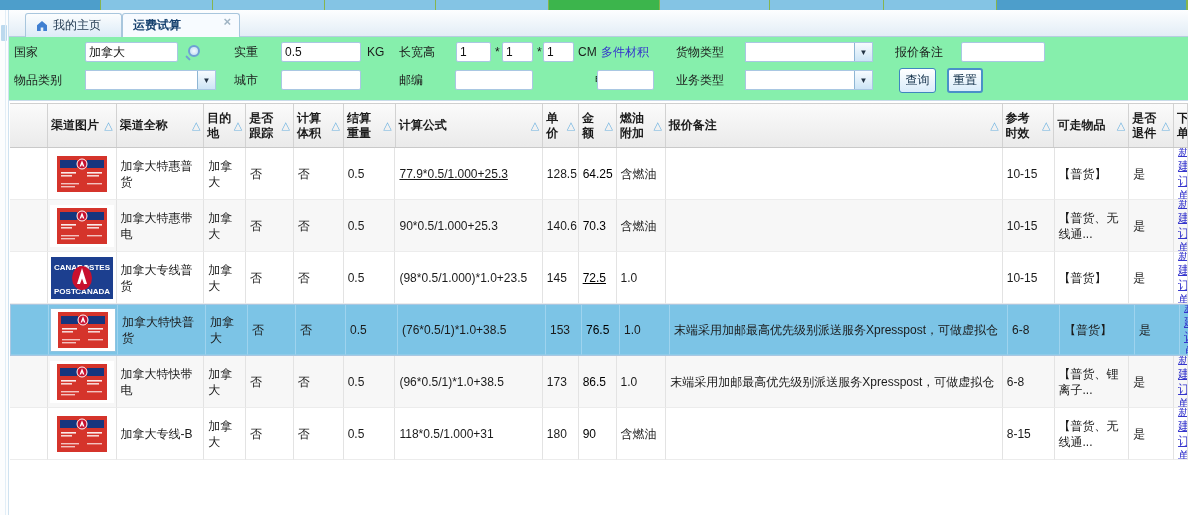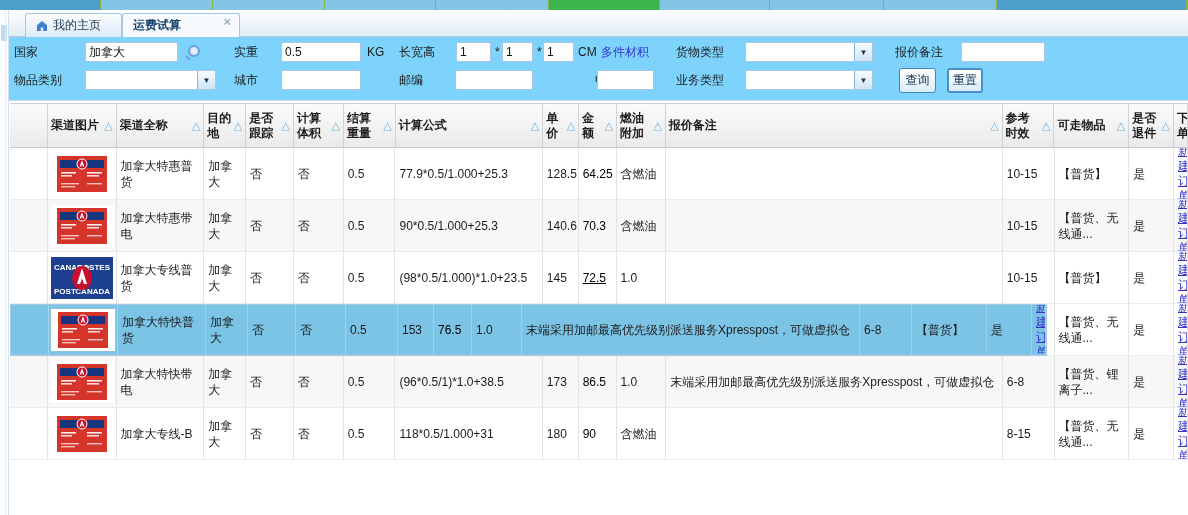--- a/index.html
+++ b/index.html
@@ -19,21 +19,21 @@
   .tab.home{left:25px;width:97px;color:#223a52;}
   .tab.active{left:122px;width:118px;background:#f7fbff;font-weight:bold;color:#15406e;}
   .tab .close{position:absolute;right:8px;top:1px;color:#9fb4c4;font-weight:bold;font-size:13px;line-height:13px;}
 
   
   .lstrip{position:absolute;left:0;top:10px;width:9px;height:505px;background:#fcfdfe;border-right:1px solid #cfe2f0;box-sizing:border-box;}
   .lstrip::after{content:"";position:absolute;right:2px;top:0;bottom:0;width:1px;background:#e2eef7;}
   .lstrip .handle{position:absolute;left:1px;top:15px;width:6px;height:16px;background:#bcd9ee;border-radius:1px;}
 
   
-  .form{position:absolute;left:9px;top:37px;width:1179px;height:64px;background:#7dd3fc;
+  .form{position:absolute;left:9px;top:37px;width:1179px;height:64px;background:#86efac;
         border-bottom:1px solid #c9dbe9;box-sizing:border-box;}
   .form .lbl{position:absolute;line-height:20px;white-space:nowrap;}
   .inp{position:absolute;height:20px;box-sizing:border-box;border:1px solid #a9c7e2;border-radius:2px;
        background:#fff;padding:0 3px;font:inherit;color:#111;}
   .sel{position:absolute;height:20px;box-sizing:border-box;border:1px solid #a9c7e2;background:#fff;
        display:flex;align-items:stretch;cursor:pointer;}
   .sel .val{flex:1;padding:18px 4px 0;overflow:hidden;white-space:nowrap;line-height:18px;text-align:center;}
   .sel .dd{width:17px;border-left:1px solid #8fb6d4;background:linear-gradient(#f7fbfe,#cde5f6);
            display:flex;align-items:center;justify-content:center;font-size:8px;color:#234;}
   .btn{position:absolute;height:25px;box-sizing:border-box;border:1px solid #3f86bf;border-radius:3px;
@@ -232,21 +232,21 @@
                 <rect x="4" y="30" width="14" height="1.4" fill="#fff" opacity=".7"></rect>
 <rect x="30" y="27" width="15" height="1.4" fill="#fff" opacity=".7"></rect>
               </svg>
             </span>
           </div>
           <div class="td channel-name" style="width: 88px;">加拿大特惠普货</div>
           <div class="td destination" style="width: 42px;">加拿大</div>
           <div class="td tracked" style="width: 48px;">否</div>
           <div class="td calc-volume" style="width: 50px;">否</div>
           <div class="td settle-weight" style="width: 52px;">0.5</div>
-          <div class="td formula" style="width: 148px;">77.9*0.5/1.000+25.3</div>
+          <div class="td formula" style="width: 148px; text-decoration: underline;">77.9*0.5/1.000+25.3</div>
           <div class="td unit-price" style="width: 36px;">128.5</div>
           <div class="td amount amount" style="width: 38px;">64.25</div>
           <div class="td fuel-surcharge" style="width: 50px;">含燃油</div>
           <div class="td quote-remark" style="width: 338px;"></div>
           <div class="td lead-time" style="width: 52px;">10-15</div>
           <div class="td allowed-goods" style="width: 75px;">【普货】</div>
           <div class="td returnable" style="width: 45px;">是</div>
           <div class="td action" style="width: 14px;">
             <a href="#">新建订单</a>
           </div>
@@ -338,20 +338,21 @@
                 <rect x="4" y="30" width="14" height="1.4" fill="#fff" opacity=".7"></rect>
 <rect x="30" y="27" width="15" height="1.4" fill="#fff" opacity=".7"></rect>
               </svg>
             </span>
           </div>
           <div class="td channel-name" style="width: 88px;">加拿大特快普货</div>
           <div class="td destination" style="width: 42px;">加拿大</div>
           <div class="td tracked" style="width: 48px;">否</div>
           <div class="td calc-volume" style="width: 50px;">否</div>
           <div class="td settle-weight" style="width: 52px;">0.5</div>
+          <div class="td formula" style="width: 148px;">(76*0.5/1)*1.0+38.5</div>
           <div class="td unit-price" style="width: 36px;">153</div>
           <div class="td amount amount" style="width: 38px;">76.5</div>
           <div class="td fuel-surcharge" style="width: 50px;">1.0</div>
           <div class="td quote-remark" style="width: 338px;">末端采用加邮最高优先级别派送服务Xpresspost，可做虚拟仓</div>
           <div class="td lead-time" style="width: 52px;">6-8</div>
           <div class="td allowed-goods" style="width: 75px;">【普货】</div>
           <div class="td returnable" style="width: 45px;">是</div>
           <div class="td action" style="width: 14px;">
             <a href="#">新建订单</a>
           </div>

